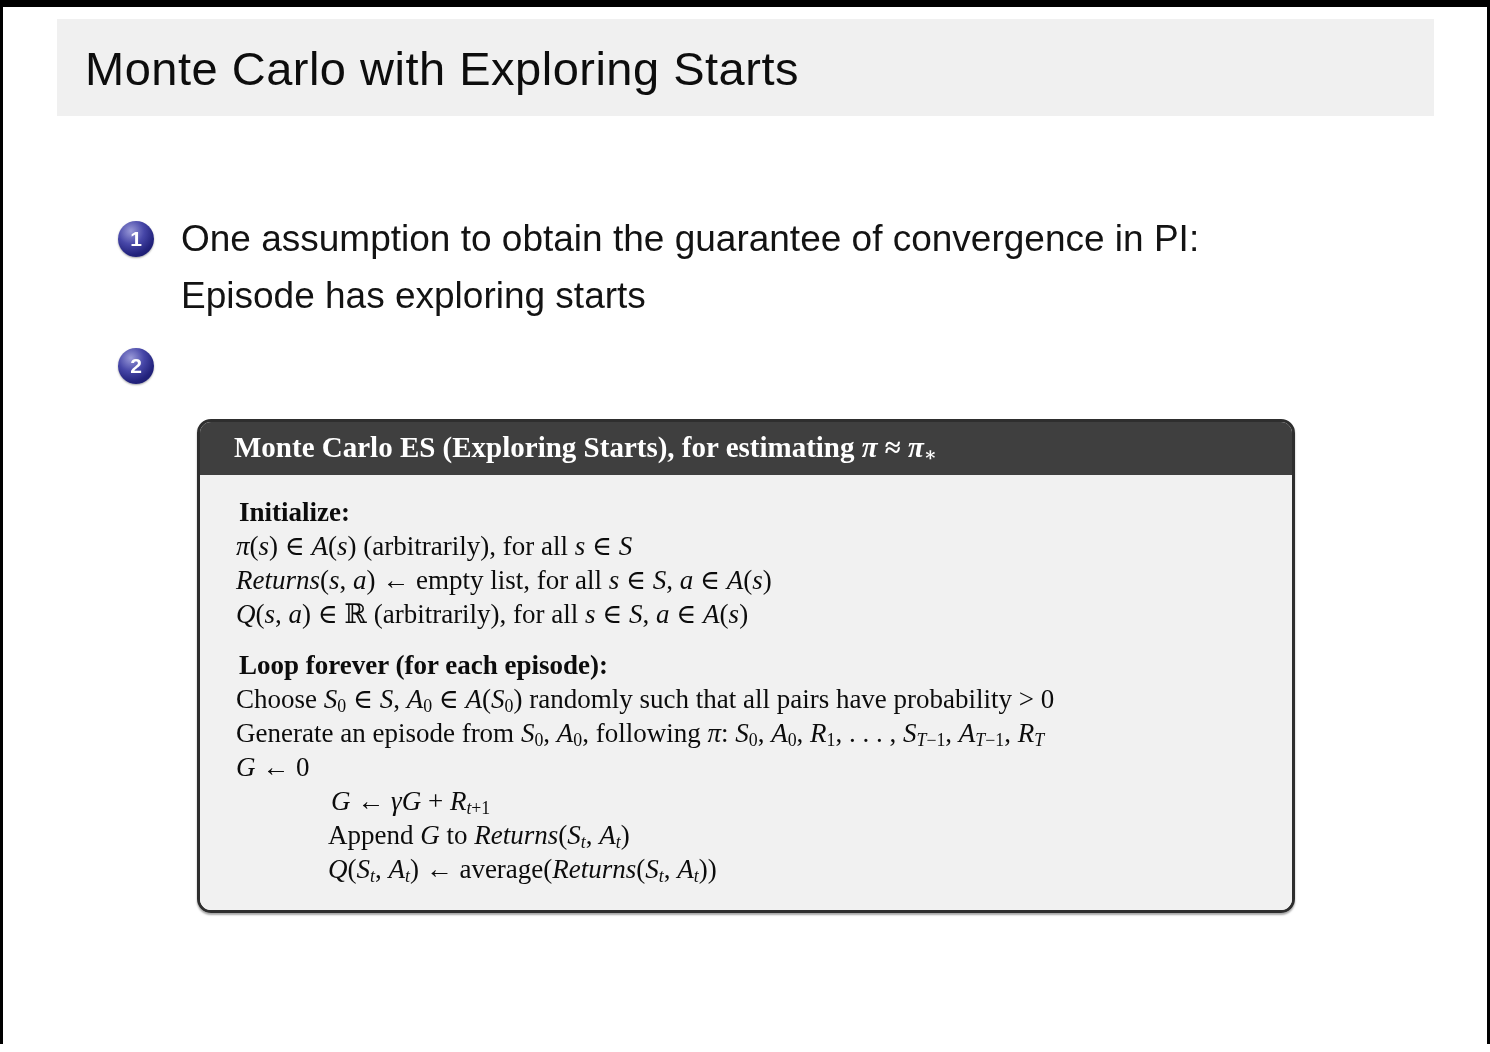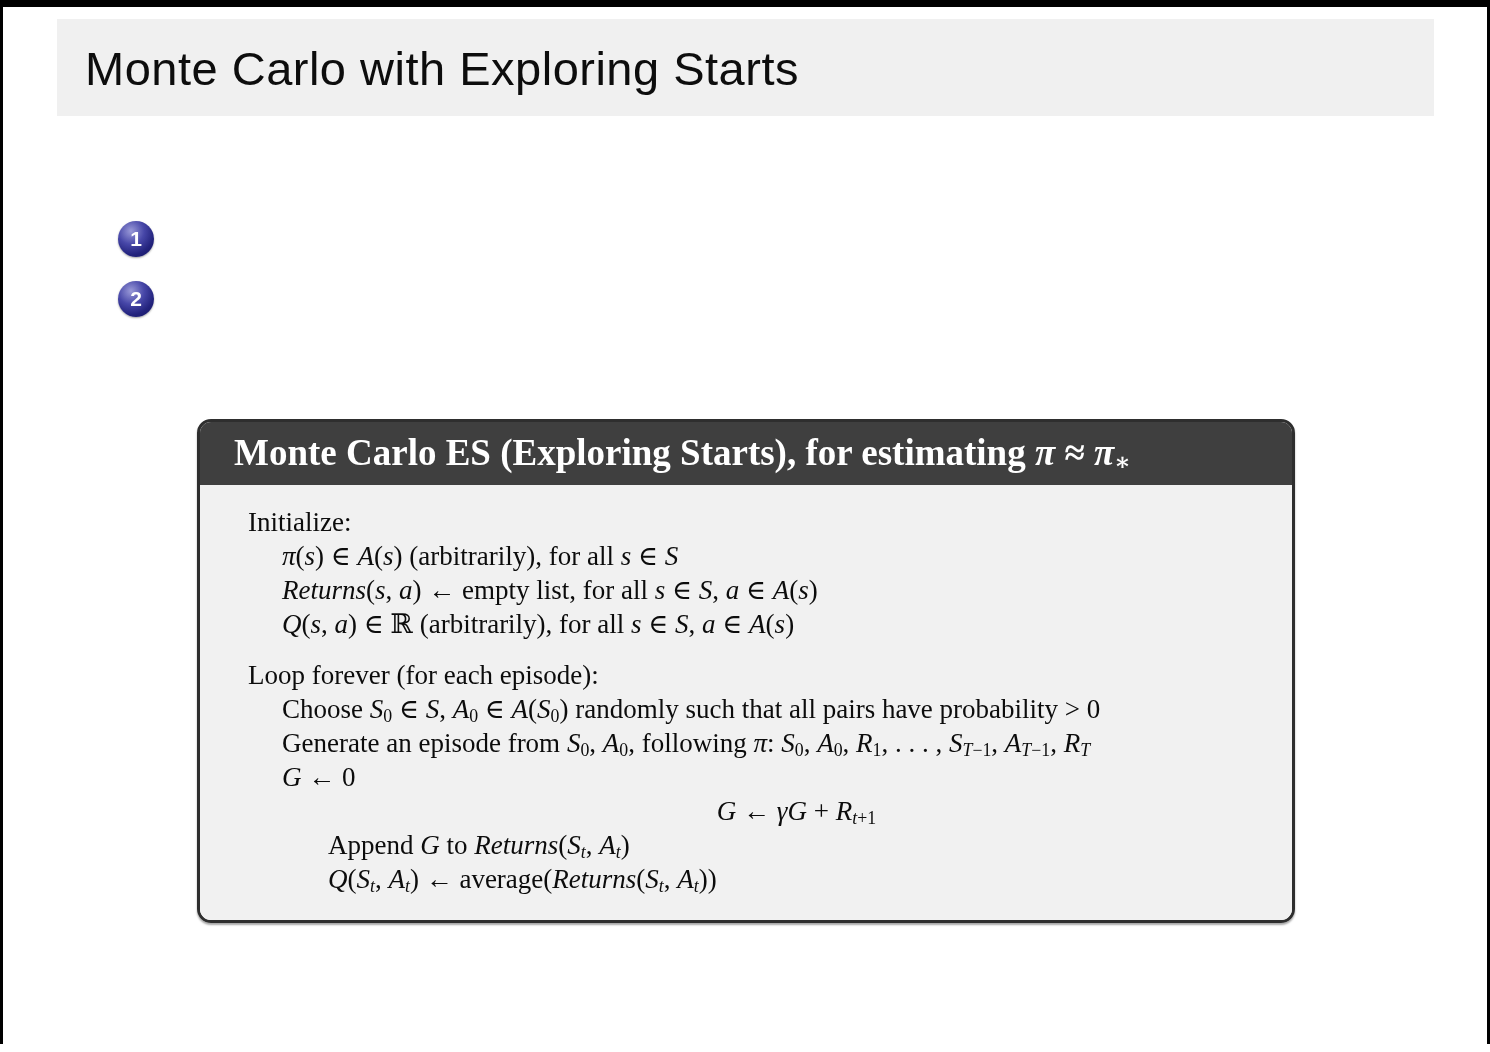--- a/index.html
+++ b/index.html
@@ -95,39 +95,39 @@
     width: 1092px;
     border: 3px solid var(--block-border, #2e2e2e);
     border-radius: 14px;
     box-shadow: 0 2px 2px rgba(0,0,0,0.35);
     overflow: hidden;
     font-family: "Liberation Serif", "DejaVu Serif", serif;
   }
   .algo-header {
     background: var(--block-header-bg, #3f3f3f);
     color: #ffffff;
-    font-size: 37px;
+    font-size: 29px;
     font-weight: 700;
     padding: 9px 34px 11px 34px;
     white-space: nowrap;
   }
   .algo-body {
     background: var(--block-body-bg, #f1f1f1);
     padding: 20px 30px 24px 36px;
     font-size: 27px;
     color: #0c0c0c;
   }
   .algo-line {
     line-height: 34px;
     white-space: nowrap;
   }
   .algo-line.gap { margin-top: 17px; }
-  .indent-0 { margin-left: 12px; }
-  .indent-1 { margin-left: 46px; }
-  .indent-2 { margin-left: 95px; text-align: center; }
+  .indent-0 { margin-left: 3px; font-weight: bold; }
+  .indent-1 { }
+  .indent-2 { margin-left: 95px; }
   .indent-3 { margin-left: 92px; }
 
   .algo i, .algo-header i {
     font-style: italic;
     font-family: "Liberation Serif", "DejaVu Serif", serif;
   }
   sub {
     font-size: 0.66em;
     line-height: 0;
     vertical-align: -0.22em;
@@ -142,20 +142,24 @@
     <header class="title-band">
       <h1>Monte Carlo with Exploring Starts</h1>
     </header>
 
     <div class="bullets">
 
       <div class="bullet">
         <span class="badge">
           <span class="badge-num">1</span>
         </span>
+        <div class="bullet-text">
+          <div>One assumption to obtain the guarantee of convergence in PI:</div>
+          <div>Episode has exploring starts</div>
+        </div>
       </div>
 
       <div class="bullet">
         <span class="badge">
           <span class="badge-num">2</span>
         </span>
       </div>
 
     </div>
 

